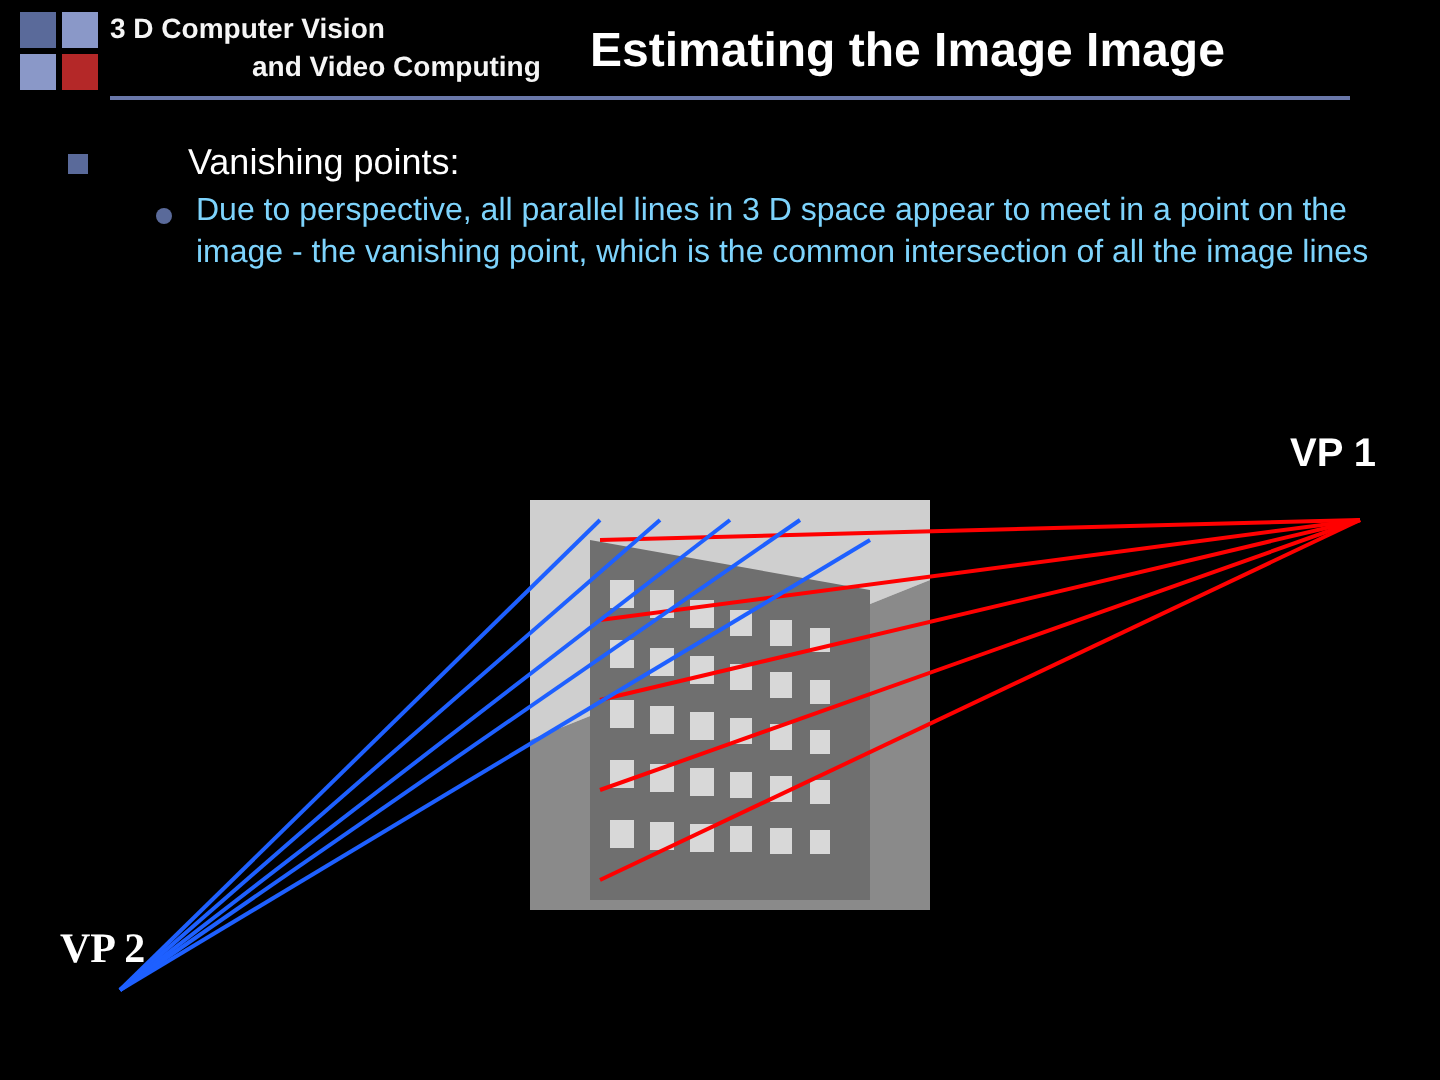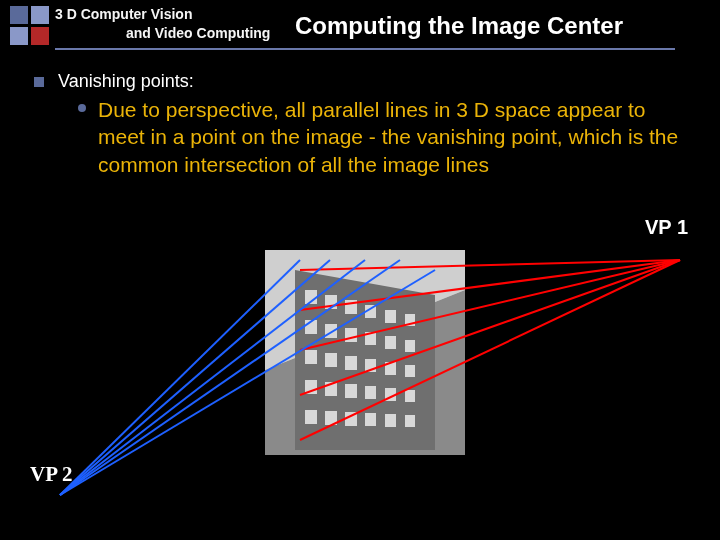--- a/index.html
+++ b/index.html
@@ -67,21 +67,21 @@
     width: 620px;
     background: #6a78aa;
   }
   
   .bullet-main {
     position: absolute;
     top: 70px;
     left: 34px;
     width: 640px;
   }
-  .bm-row { display: flex; align-items: flex-start; }
+  .bm-row { display: flex; align-items: flex-start; gap: 36px; }
   .bm-marker {
     width: 10px;
     height: 10px;
     background: #5a6a9a;
     margin-top: 7px;
     margin-right: 14px;
     flex: none;
   }
   .bm-text {
     font-size: 18px;
@@ -99,23 +99,23 @@
   .bs-marker {
     width: 8px;
     height: 8px;
     background: #5a6a9a;
     border-radius: 50%;
     margin-top: 8px;
     margin-right: 12px;
     flex: none;
   }
   .bs-text {
-    font-size: 21px;
+    font-size: 16px;
     line-height: 1.3;
-    color: #eab308;
+    color: #7dd3fc;
   }
   
   .figure {
     position: absolute;
     top: 250px;
     left: 265px;
     width: 200px;
     height: 205px;
   }
   .vp1-label {
@@ -152,21 +152,21 @@
   <div class="logo">
     <div class="sq sq1"></div>
     <div class="sq sq2"></div>
     <div class="sq sq3"></div>
     <div class="sq sq4"></div>
   </div>
 
   <div class="header-line1">3 D Computer Vision</div>
   <div class="header-line2">and Video Computing</div>
 
-  <div class="title">Computing the Image Center</div>
+  <div class="title">Estimating the Image Image</div>
   <div class="title-underline"></div>
 
   <div class="bullet-main">
     <div class="bm-row">
       <div class="bm-marker"></div>
       <div class="bm-text">Vanishing points:</div>
     </div>
   </div>
 
   <div class="bullet-sub">

